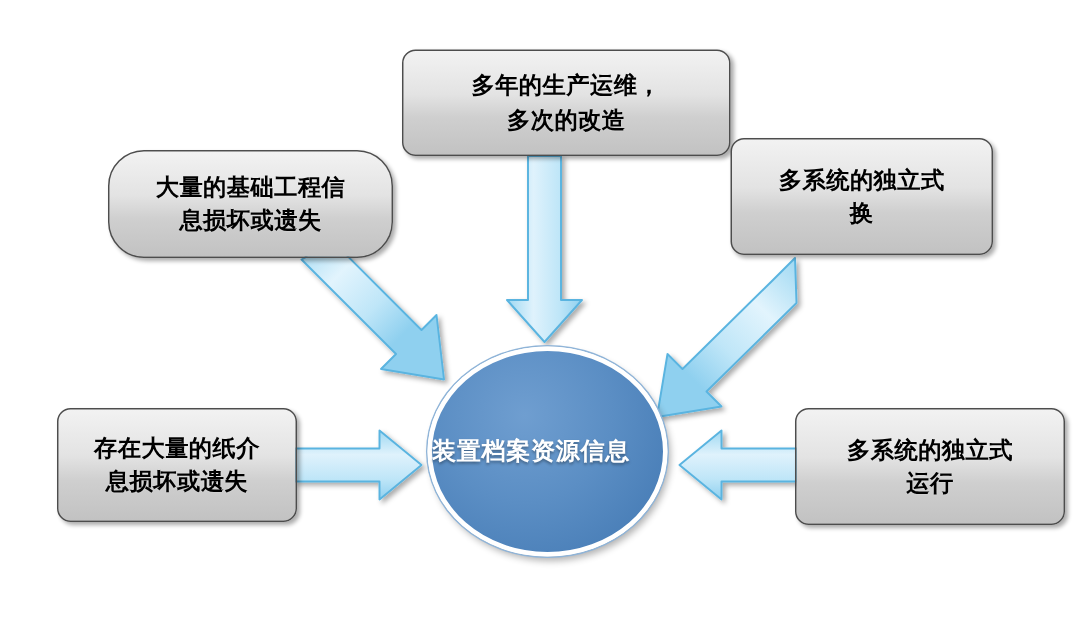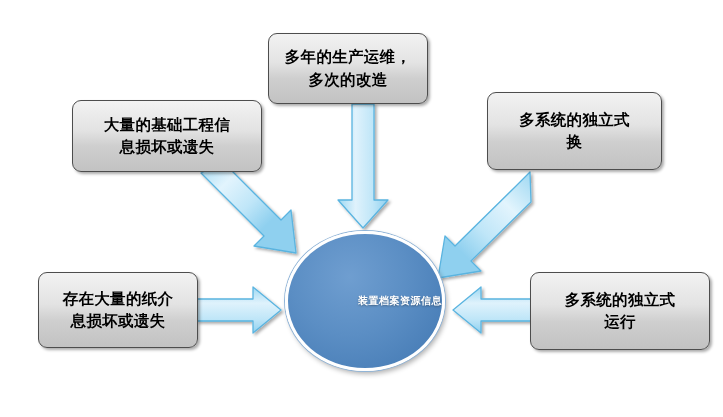--- a/index.html
+++ b/index.html
@@ -53,25 +53,25 @@
   
   .hub {
     position: absolute;
     box-sizing: border-box;
     border-radius: 50%;
     background: radial-gradient(circle at 40% 32%, #6f9ed0 0%, #5b8ec4 45%, #4a7fb8 80%, #426f9f 100%);
     border: 3px solid #ffffff;
     box-shadow: 0 0 0 1px #8fb4d8, 2px 3px 5px rgba(0,0,0,0.30);
     display: flex;
     align-items: center;
-    justify-content: flex-end;
+    justify-content: flex-start;
     text-align: center;
     color: #ffffff;
     font-weight: bold;
-    font-size: 10px;
+    font-size: 16px;
     line-height: 1.55;
     letter-spacing: 0.5px;
     text-shadow: 0 1px 2px rgba(0,0,0,0.35);
   }
   .hub-text { display: block; white-space: pre-line; }
 </style>
 </head>
 <body>
 
 <div id="canvas">
@@ -125,26 +125,26 @@
 
     <g filter="url(#softShadow)">
       <path d="M 531 299 L 481 299 L 481 287 L 453 310 L 481 333 L 481 321 L 531 321 Z" fill="url(#gradHorz)" stroke="#5ab4e0" stroke-width="1.3" stroke-linejoin="round"></path>
     </g>
   </svg>
 
   <div class="hub" style="left:285px; top:231px; width:160px; height:140px;">
     <span class="hub-text">装置档案资源信息</span>
   </div>
 
-  <div class="node" style="left:268px; top:33px; width:160px; height:71px;justify-content:center;">
+  <div class="node" style="left:268px; top:33px; width:219px; height:71px;justify-content:center;">
     <span class="node-text">多年的生产运维，
 多次的改造</span>
   </div>
 
-  <div class="node" style="left:72px; top:100px; width:190px; height:72px;">
+  <div class="node" style="left:72px; top:100px; width:190px; height:72px;border-radius:24px;">
     <span class="node-text">大量的基础工程信
 息损坏或遗失</span>
   </div>
 
   <div class="node" style="left:487px; top:92px; width:175px; height:78px;">
     <span class="node-text">多系统的独立式
 换</span>
   </div>
 
   <div class="node" style="left:38px; top:272px; width:160px; height:76px;">

